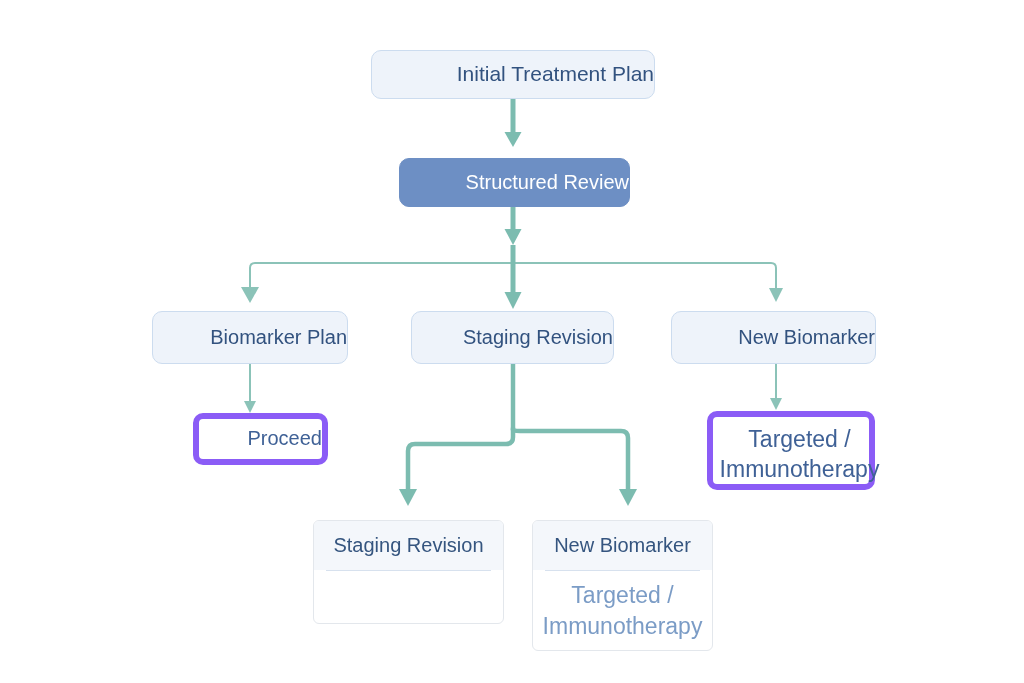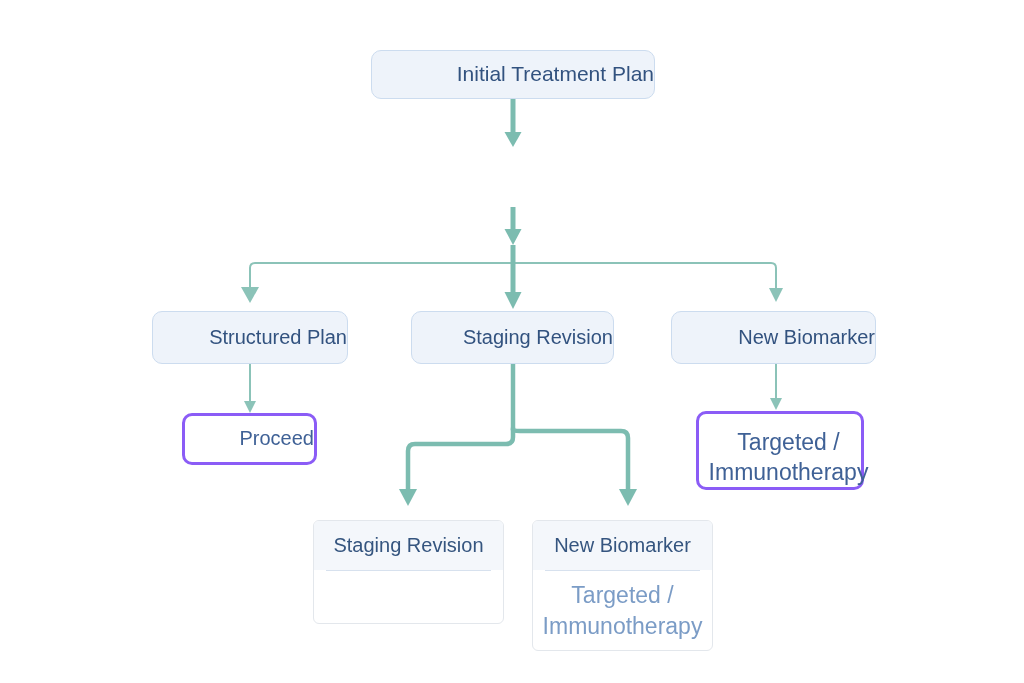--- a/index.html
+++ b/index.html
@@ -55,22 +55,23 @@
   
   .node.primary {
     background: #6d8fc4;
     border: 1px solid #6d8fc4;
     color: #ffffff;
   }
 
   
   .node.plain {
     background: #ffffff;
-    border: 3px solid #8b5cf6;
+    border: 6px solid #8b5cf6;
     color: #3f6196;
+    margin-left: 11px;
   }
 
   
   .card {
     position: absolute;
     box-sizing: border-box;
     background: #ffffff;
     border: 1px solid #e3e7ec;
     border-radius: 6px;
     z-index: 2;
@@ -161,23 +162,26 @@
 
       <path d="M 513 430 Q 513 431 520 431 L 621 431 Q 628 431 628 438 L 628 492" fill="none" stroke="#7cbcb0" stroke-width="4.5" stroke-linecap="round" stroke-linejoin="round"></path>
       <polygon points="619,489 637,489 628,506" fill="#7cbcb0"></polygon>
     </g>
   </svg>
 
   <div class="node tinted t-21" style="left:371px; top:50px; width:284px; height:49px;">
     <span>Initial Treatment Plan</span>
   </div>
 
+  <div class="node primary t-20" style="left:399px; top:158px; width:231px; height:49px;">
+    <span>Structured Review</span>
+  </div>
 
   <div class="node tinted t-20" style="left:152px; top:311px; width:196px; height:53px;">
-    <span>Structured Plan</span>
+    <span>Biomarker Plan</span>
   </div>
 
   <div class="node tinted t-20" style="left:411px; top:311px; width:203px; height:53px;">
     <span>Staging Revision</span>
   </div>
 
   <div class="node tinted t-20" style="left:671px; top:311px; width:205px; height:53px;">
     <span>New Biomarker</span>
   </div>
 

